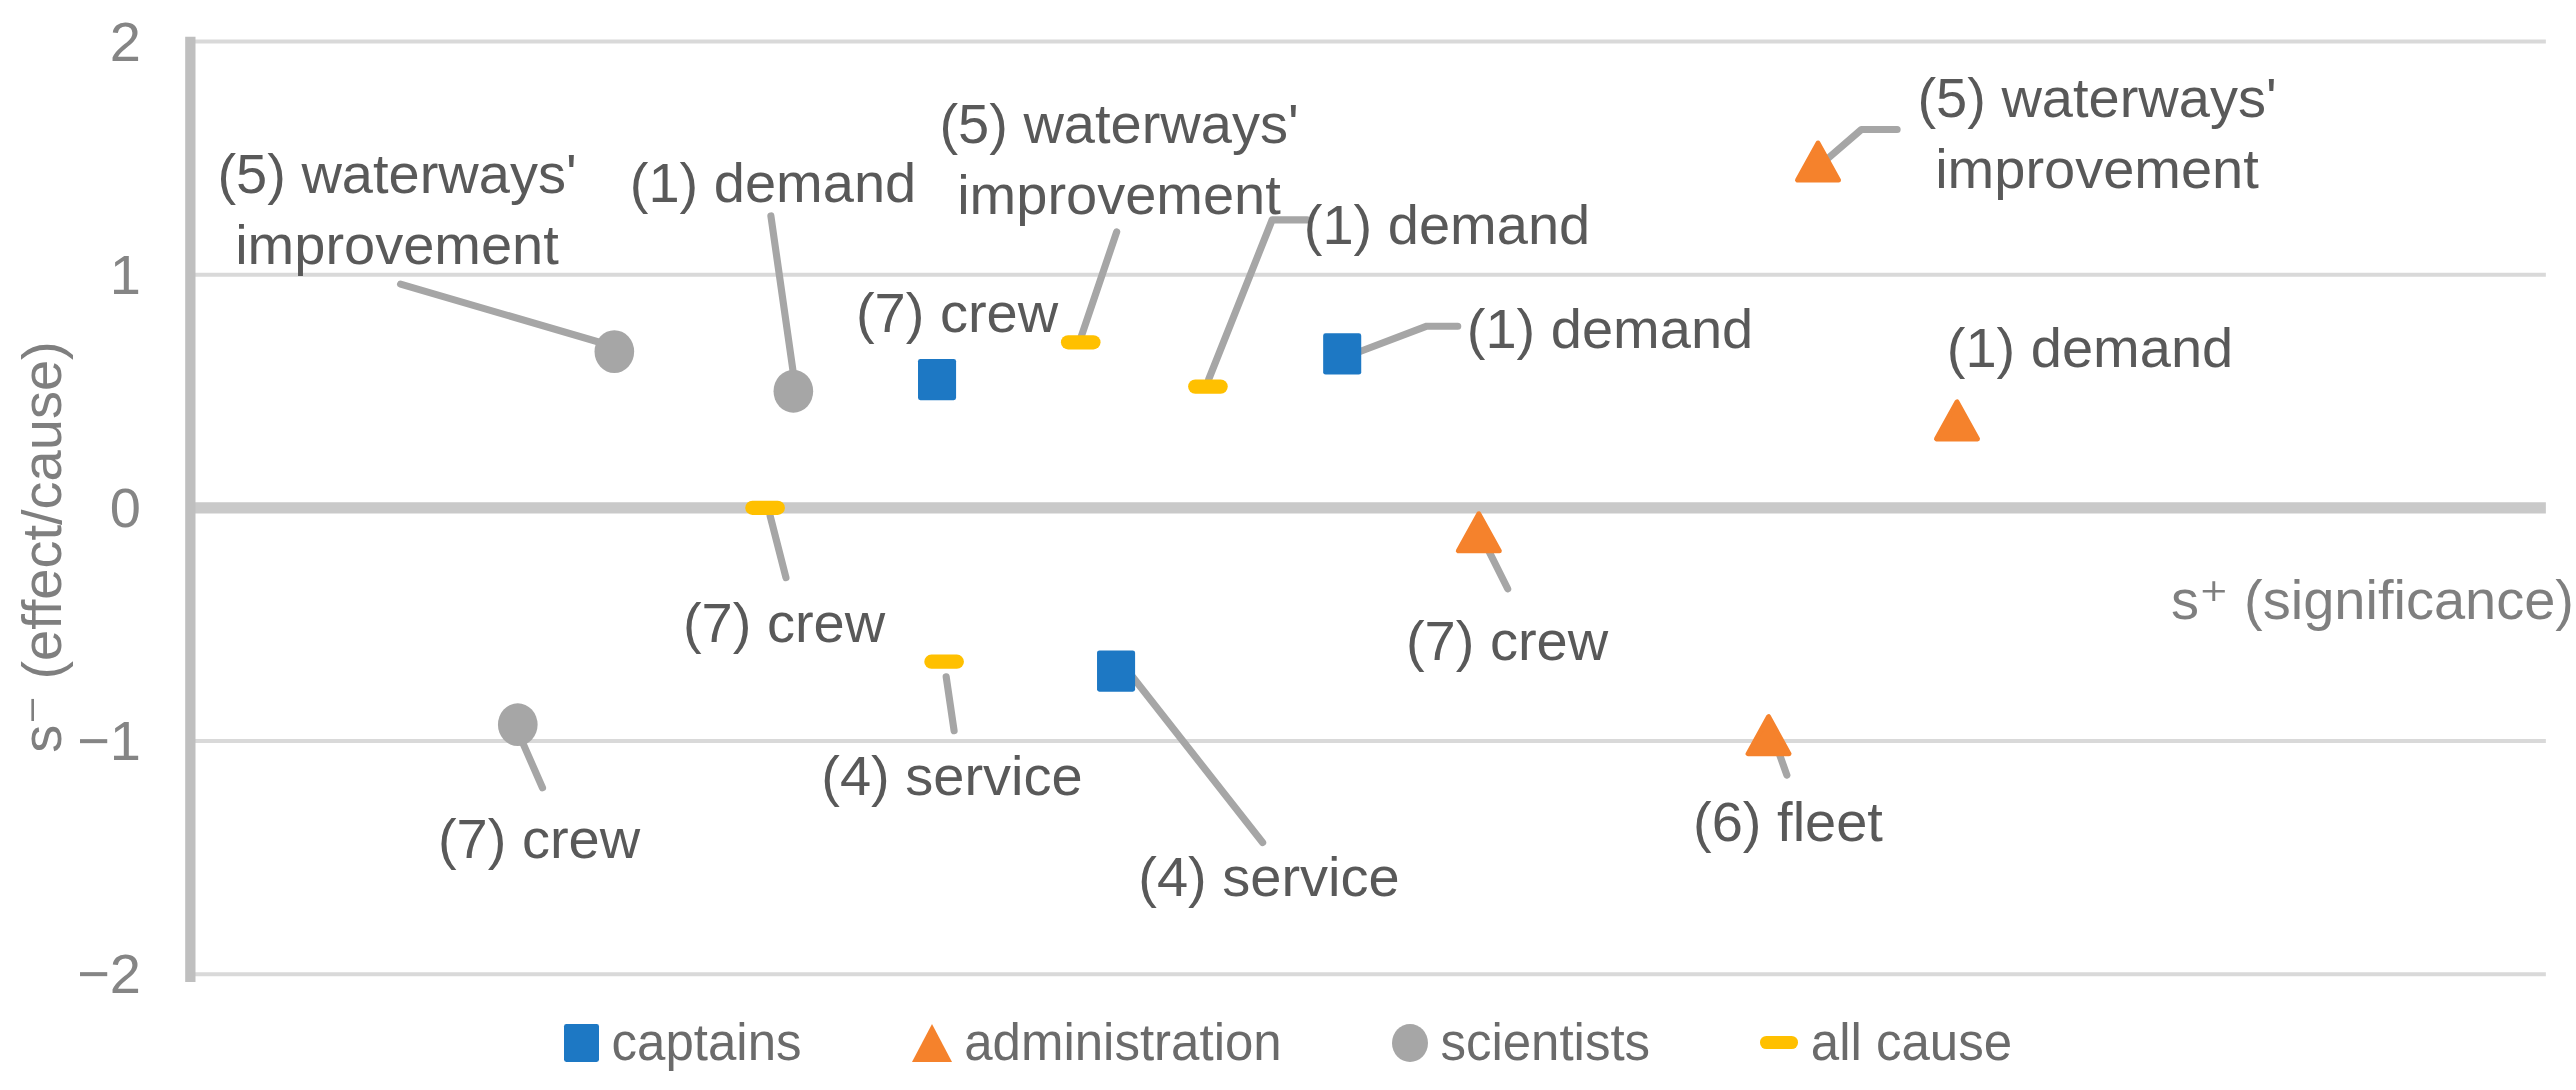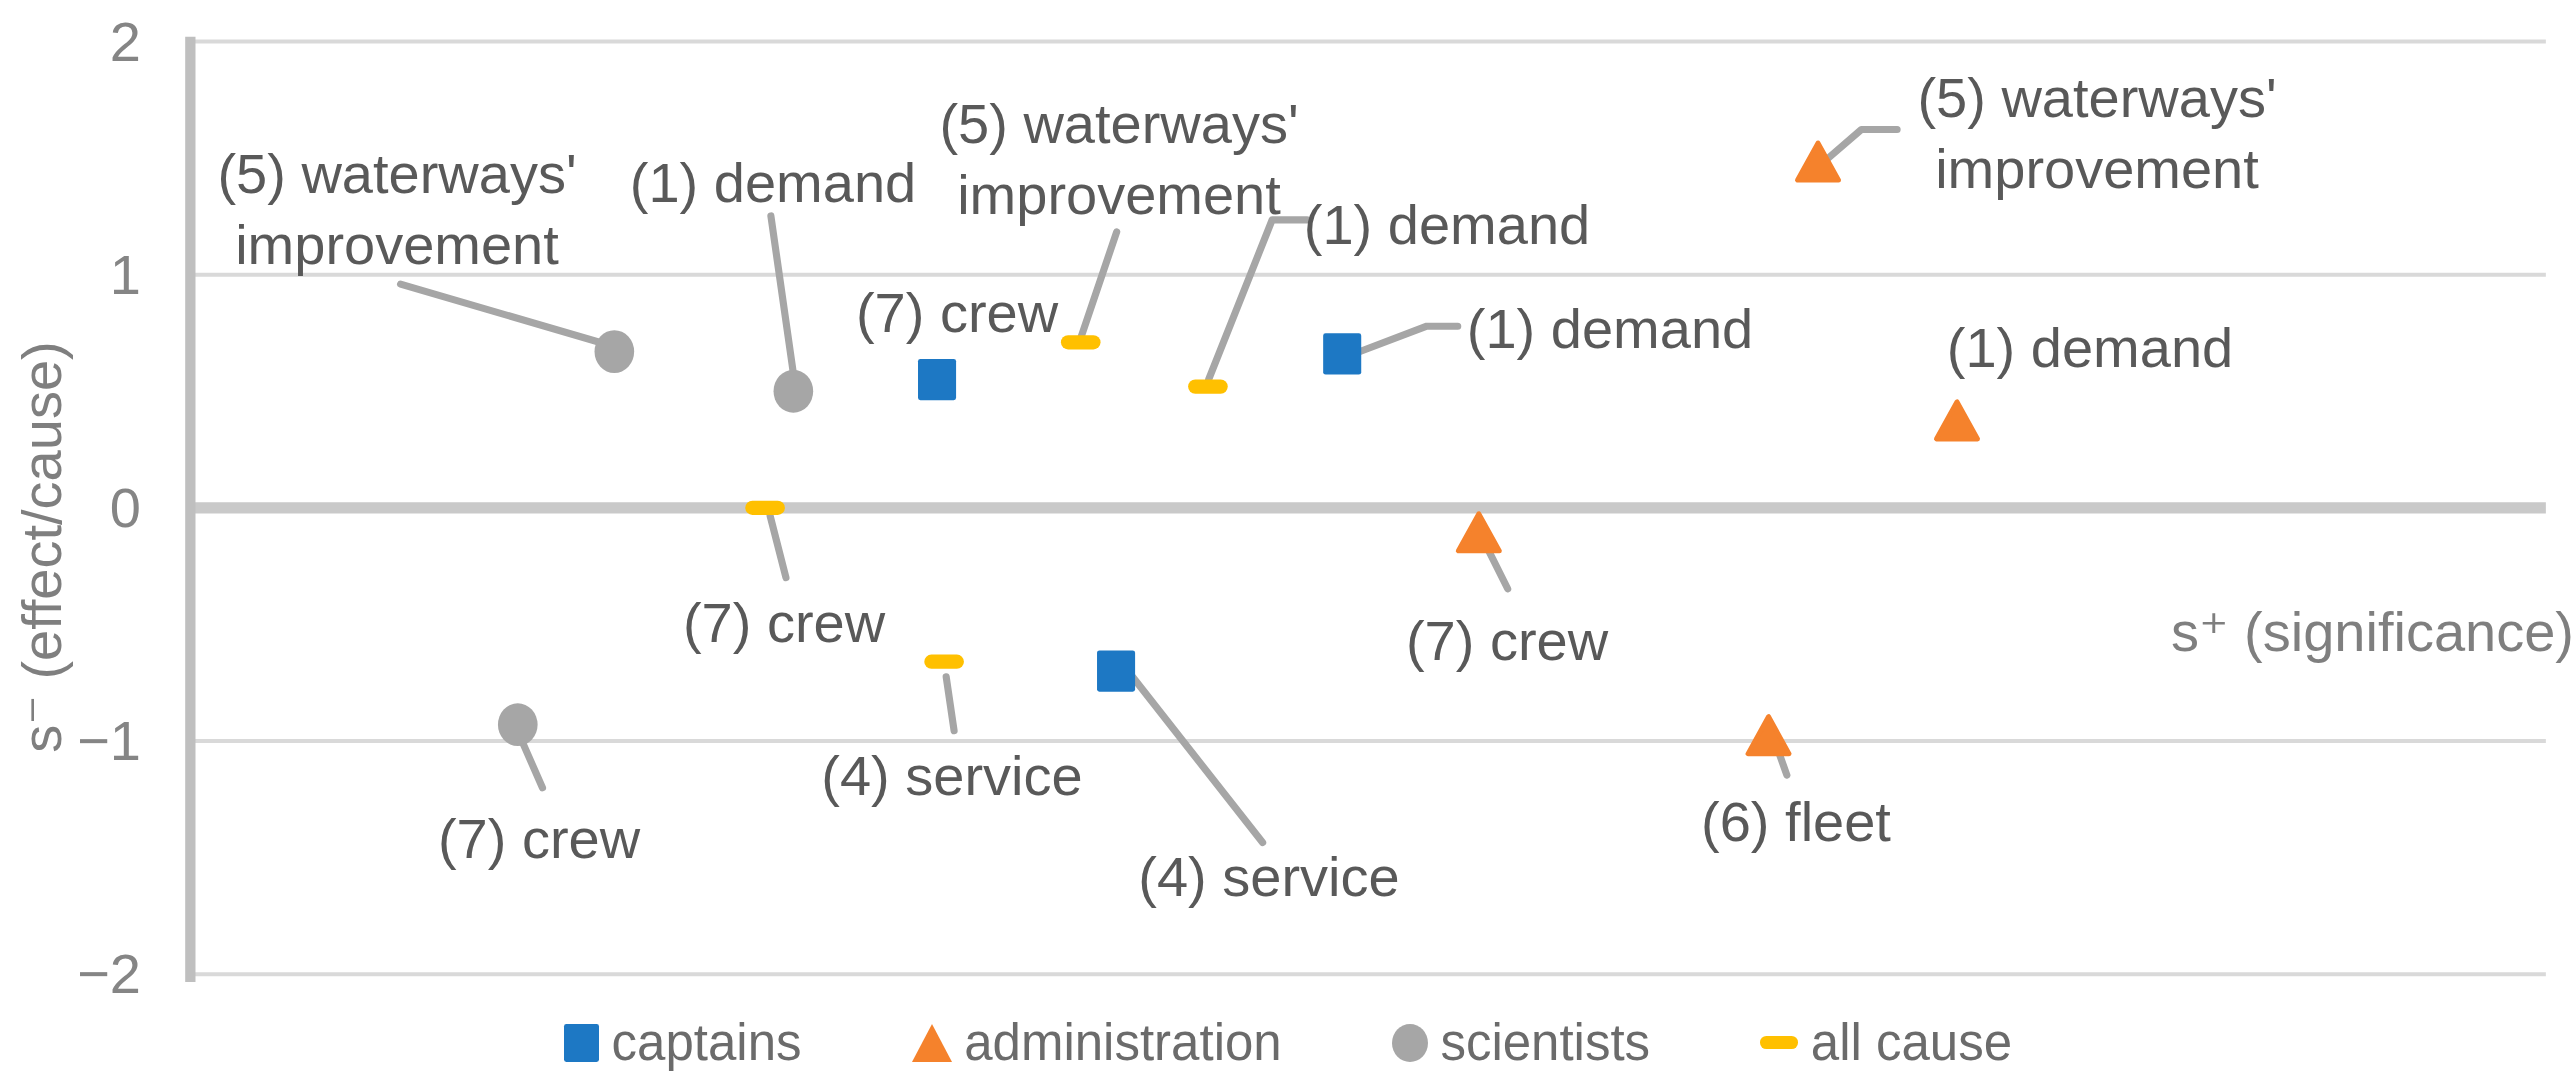--- a/index.html
+++ b/index.html
@@ -70,21 +70,21 @@
       <rect x="1165.4" y="825.04" width="50" height="18" rx="9" fill="#FFC000"></rect>
     </svg>
   <div id="yticks">
       <div class="tick" style="top: 12.7px;">2</div>
       <div class="tick" style="top: 246px;">1</div>
       <div class="tick" style="top: 479px;">0</div>
       <div class="tick" style="top: 712px;">−1</div>
       <div class="tick" style="top: 945px;">−2</div>
     </div>
   <div id="y-axis-title" class="axis-title" style="left:41px;top:547px;">s⁻ (effect/cause)</div>
-  <div id="x-axis-title" class="axis-title" style="left:2574px;top:631px;">s⁺ (significance)</div>
+  <div id="x-axis-title" class="axis-title" style="left:2574px;top:599px;">s⁺ (significance)</div>
   <div id="annotations">
       <div class="ann" style="left: 397px; top: 209px;">
         <div>(5) waterways'</div>
         <div>improvement</div>
       </div>
       <div class="ann" style="left: 773px; top: 182px;">
         <div>(1) demand</div>
       </div>
       <div class="ann" style="left: 957px; top: 312px;">
         <div>(7) crew</div>
@@ -114,21 +114,21 @@
       </div>
       <div class="ann" style="left: 539px; top: 838px;">
         <div>(7) crew</div>
       </div>
       <div class="ann" style="left: 1269px; top: 876px;">
         <div>(4) service</div>
       </div>
       <div class="ann" style="left: 1507px; top: 640px;">
         <div>(7) crew</div>
       </div>
-      <div class="ann" style="left: 1788px; top: 821px; margin-left: 8px;">
+      <div class="ann" style="left: 1788px; top: 821px;">
         <div>(6) fleet</div>
       </div>
     </div>
   <div id="legend">
       <div class="legend-item">
         <span class="lm lm-square" style="background: rgb(29, 120, 196);"></span>
         <span class="legend-label">captains</span>
       </div>
       <div class="legend-item">
         <span class="lm lm-triangle" style="border-bottom: 38px solid rgb(245, 130, 44);"></span>

